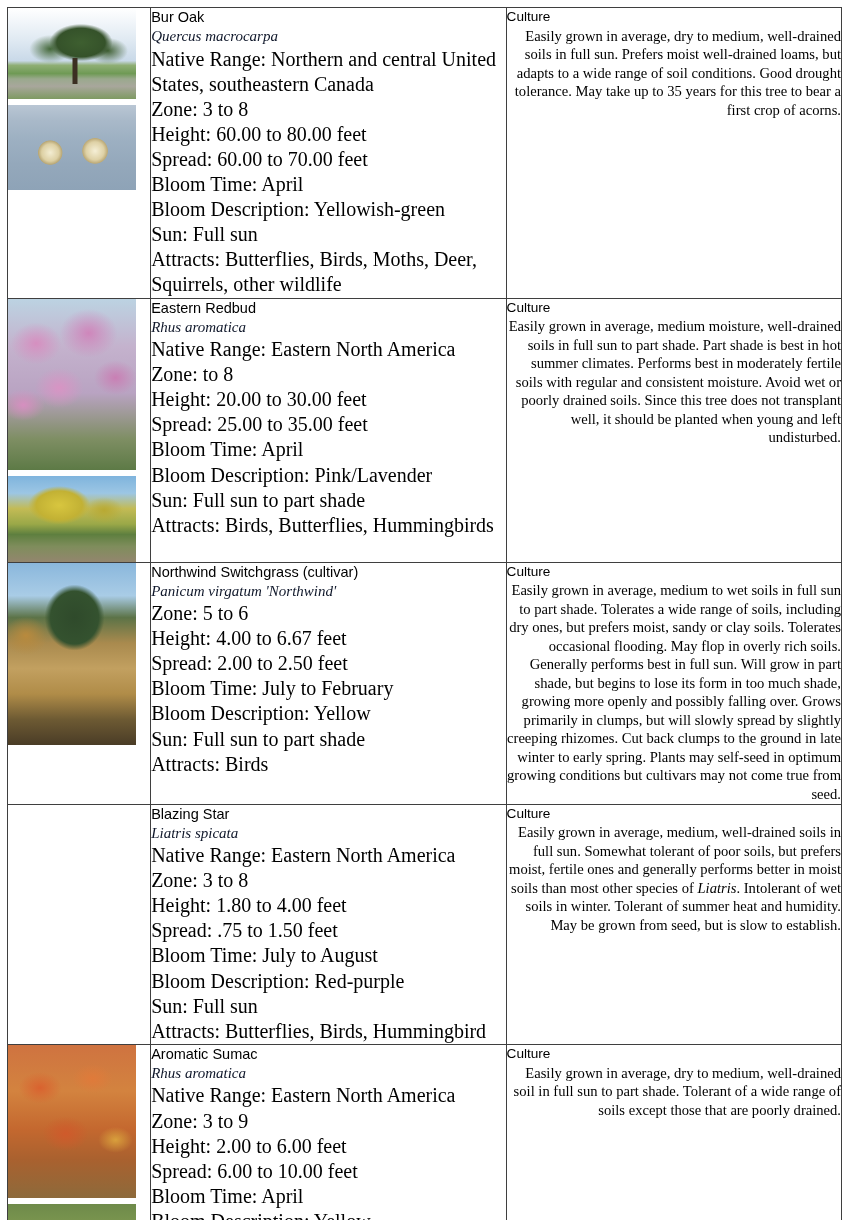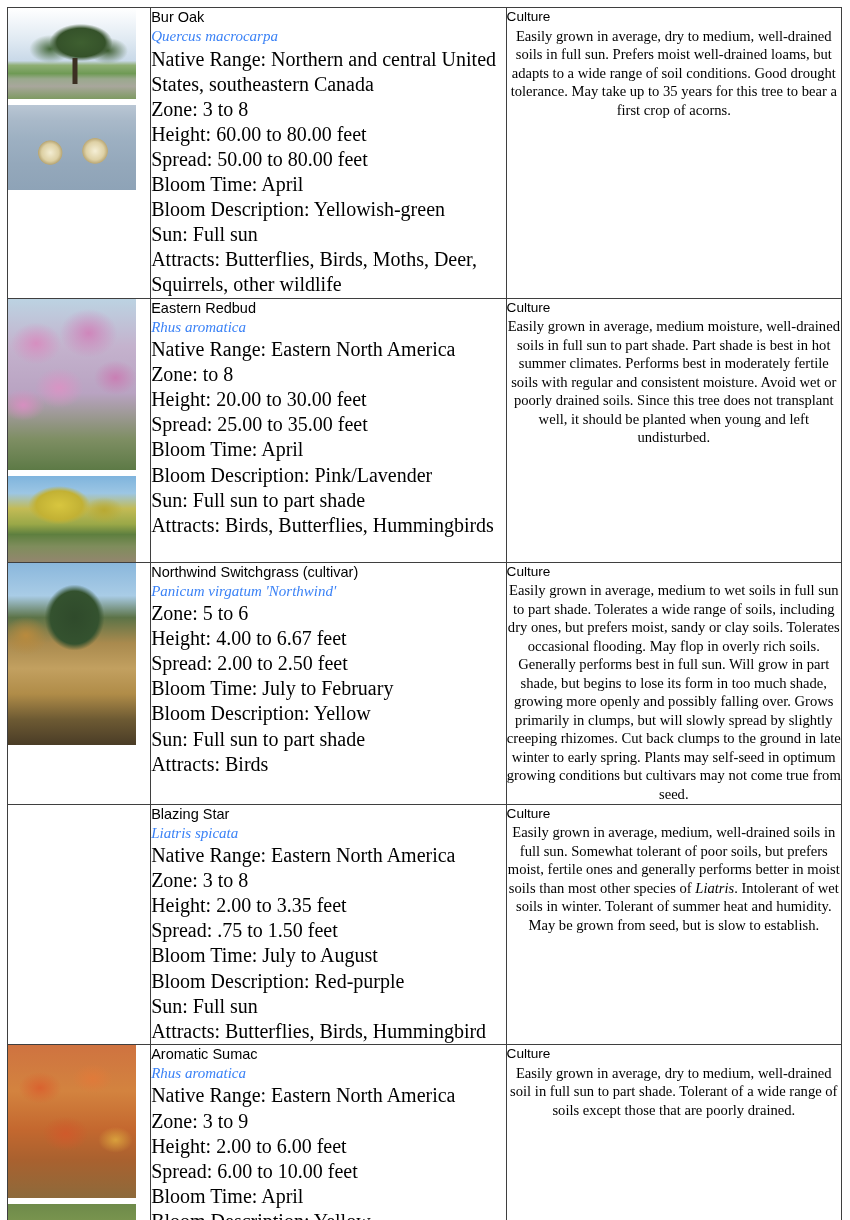--- a/index.html
+++ b/index.html
@@ -104,39 +104,39 @@
     font-size: 14.5px;
     line-height: 1.26;
     color: #000;
     margin: 0 0 1px 0;
   }
   .sci-name {
     font-family: "Liberation Serif", "DejaVu Serif", serif;
     font-style: italic;
     font-size: 15px;
     line-height: 1.22;
-    color: #3b82f6;
+    color: #0f172a;
     margin: 0 0 1px 0;
   }
   .attr-line {
     font-size: 20px;
     line-height: 1.255;
     margin: 0;
   }
   .culture-head {
     font-family: "Liberation Sans", "DejaVu Sans", sans-serif;
     font-size: 13.6px;
     line-height: 1.3;
     margin: 0 0 1px 0;
   }
   .culture-body {
     font-size: 14.6px;
     line-height: 1.27;
     margin: 0;
-    text-align: center;
+    text-align: right;
   }
   .culture-body i { font-style: italic; }
 
   .footer-link {
     position: absolute;
     left: 16px;
     bottom: -2px;
     width: 820px;
     height: 13px;
     overflow: hidden;
@@ -162,21 +162,21 @@
             <div class="thumb t-buroak-tree"></div>
             <div class="thumb t-acorns"></div>
           </div>
         </td>
         <td class="info-cell">
           <div class="common-name">Bur Oak</div>
           <div class="sci-name">Quercus macrocarpa</div>
           <div class="attr-line">Native Range: Northern and central United States, southeastern Canada</div>
           <div class="attr-line">Zone: 3 to 8</div>
           <div class="attr-line">Height: 60.00 to 80.00 feet</div>
-          <div class="attr-line">Spread: 50.00 to 80.00 feet</div>
+          <div class="attr-line">Spread: 60.00 to 70.00 feet</div>
           <div class="attr-line">Bloom Time: April</div>
           <div class="attr-line">Bloom Description: Yellowish-green</div>
           <div class="attr-line">Sun: Full sun</div>
           <div class="attr-line">Attracts: Butterflies, Birds, Moths, Deer, Squirrels, other wildlife</div>
         </td>
         <td class="culture-cell">
           <div class="culture-head">Culture</div>
           <div class="culture-body">Easily grown in average, dry to medium, well-drained soils in full sun. Prefers moist well-drained loams, but adapts to a wide range of soil conditions. Good drought tolerance. May take up to 35 years for this tree to bear a first crop of acorns.</div>
         </td>
       </tr>
@@ -233,21 +233,21 @@
         <td class="img-cell">
           <div class="thumbs">
             <div class="thumb t-liatris"></div>
           </div>
         </td>
         <td class="info-cell">
           <div class="common-name">Blazing Star</div>
           <div class="sci-name">Liatris spicata</div>
           <div class="attr-line">Native Range: Eastern North America</div>
           <div class="attr-line">Zone: 3 to 8</div>
-          <div class="attr-line">Height: 2.00 to 3.35 feet</div>
+          <div class="attr-line">Height: 1.80 to 4.00 feet</div>
           <div class="attr-line">Spread: .75 to 1.50 feet</div>
           <div class="attr-line">Bloom Time: July to August</div>
           <div class="attr-line">Bloom Description: Red-purple</div>
           <div class="attr-line">Sun: Full sun</div>
           <div class="attr-line">Attracts: Butterflies, Birds, Hummingbird</div>
         </td>
         <td class="culture-cell">
           <div class="culture-head">Culture</div>
           <div class="culture-body">Easily grown in average, medium, well-drained soils in full sun. Somewhat tolerant of poor soils, but prefers moist, fertile ones and generally performs better in moist soils than most other species of <i>Liatris</i>. Intolerant of wet soils in winter. Tolerant of summer heat and humidity. May be grown from seed, but is slow to establish.</div>
         </td>

